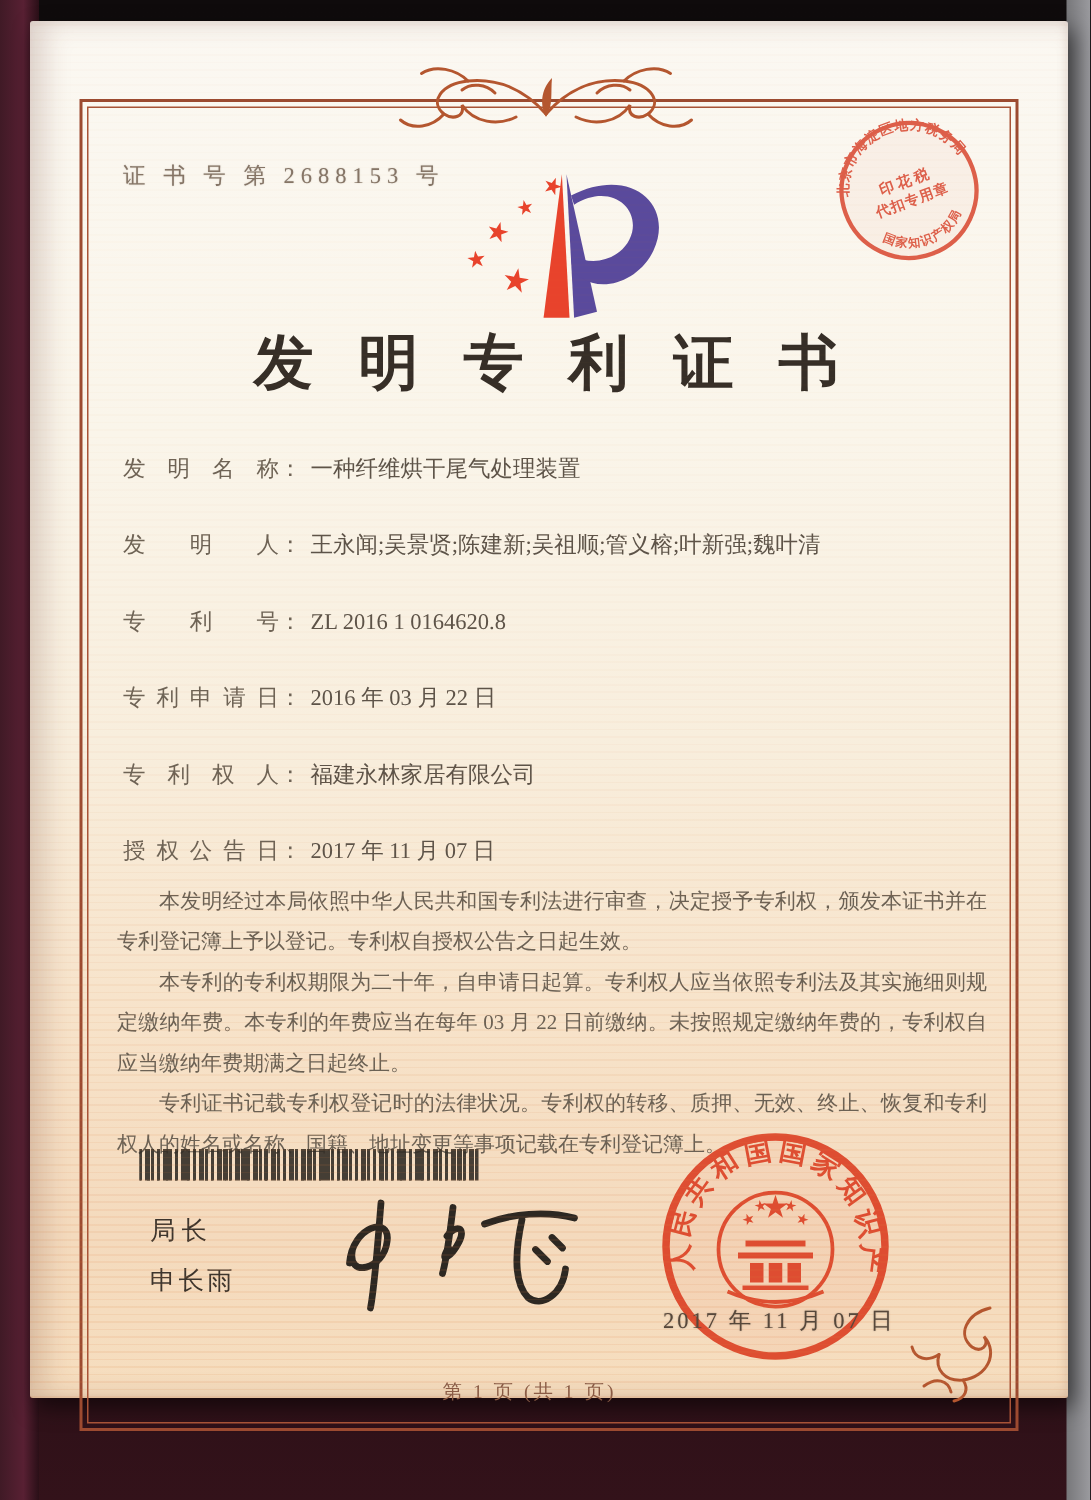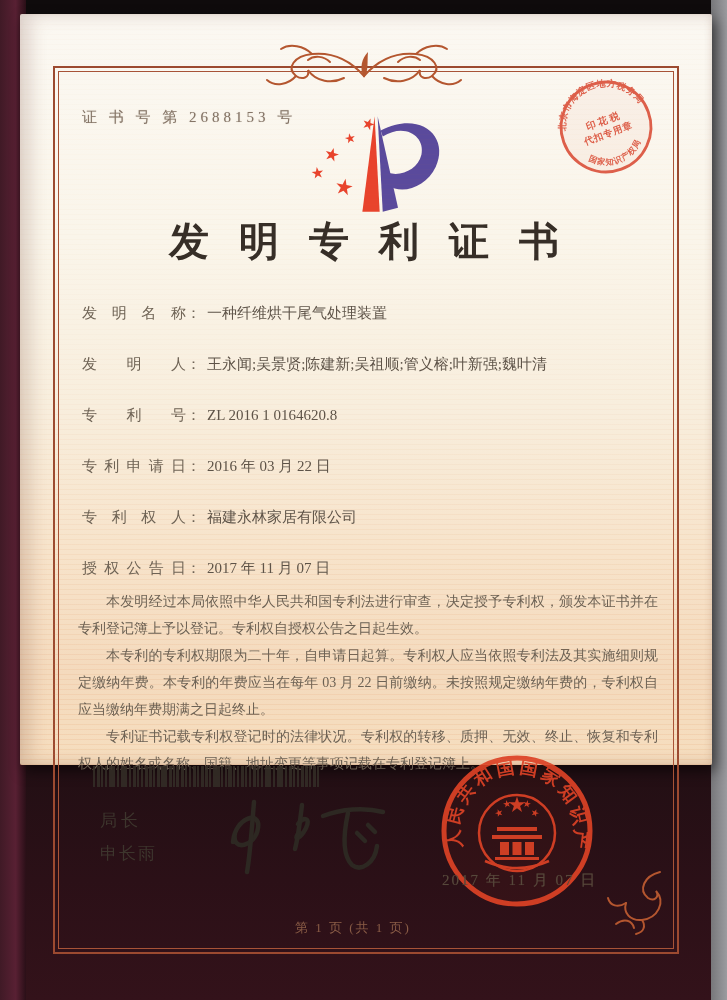--- a/index.html
+++ b/index.html
@@ -3,21 +3,21 @@
 <meta charset="utf-8">
 <style>
   html,body{margin:0;padding:0;background:#0e0b0c;}
   .stage{position:relative;width:727px;height:1000px;overflow:hidden;
          background:linear-gradient(180deg,#0f0b0c 0%,#120d0e 55%,#2b1017 88%,#33121a 100%);
          font-family:"Liberation Serif","DejaVu Serif",serif;}
   .spine{position:absolute;left:0;top:0;width:26px;height:100%;
          background:linear-gradient(90deg,#401a26 0%,#582033 60%,#2a0f17 100%);}
   .scanner-strip{position:absolute;right:0;top:0;width:16px;height:100%;
          background:linear-gradient(90deg,#77777a,#9b9b9f);}
-  .page{position:absolute;left:20px;top:14px;width:692px;height:751px;
+  .page{position:absolute;left:20px;top:14px;width:692px;height:918px;
         background:linear-gradient(180deg,#fbf8f2 0%,#faf5ea 30%,#f8eedd 52%,#f7e3ca 72%,#f4dabd 88%,#f6debf 100%);
         box-shadow:inset 10px 0 18px rgba(95,45,35,.18), inset -2px 0 6px rgba(95,45,35,.10), 4px 6px 14px rgba(0,0,0,.55);
         border-radius:2px;}
   .page::after{content:"";position:absolute;inset:0;pointer-events:none;
         background:repeating-linear-gradient(0deg,rgba(222,128,66,.12) 0 1px,rgba(255,255,255,0) 1px 5px);
         -webkit-mask-image:linear-gradient(180deg,rgba(0,0,0,.15) 0%,rgba(0,0,0,.2) 45%,rgba(0,0,0,.7) 75%,#000 100%);
         mask-image:linear-gradient(180deg,rgba(0,0,0,.15) 0%,rgba(0,0,0,.2) 45%,rgba(0,0,0,.7) 75%,#000 100%);}
   .frame{position:absolute;left:33px;top:52px;width:622px;height:884px;
          border:2px solid #9c4a30;}
   .frame-inner{position:absolute;inset:3px;border:1px solid #a85337;}

